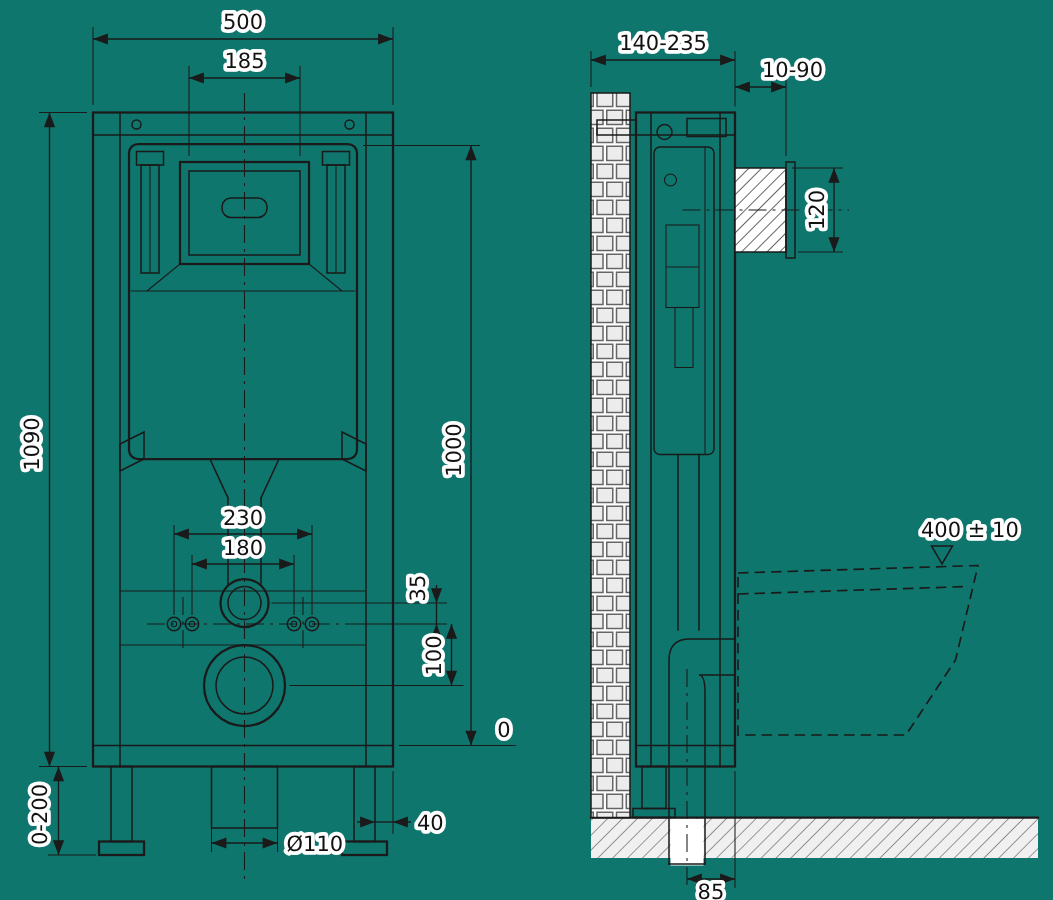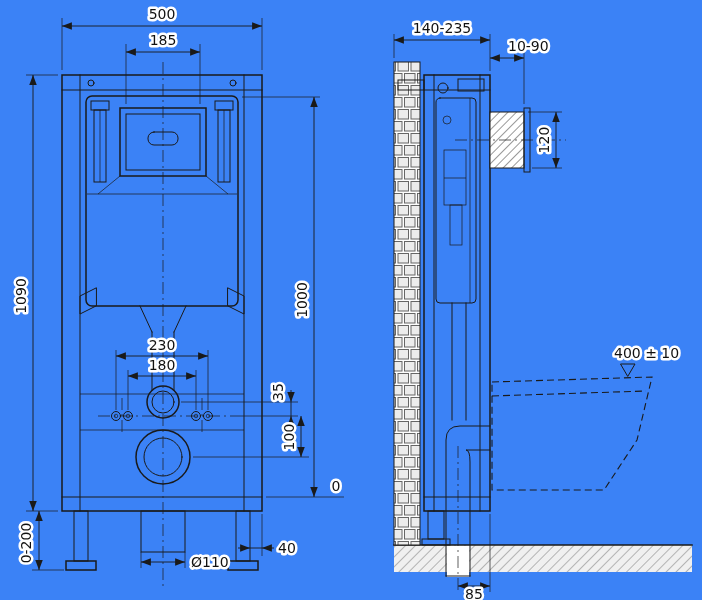--- a/index.html
+++ b/index.html
@@ -1,16 +1,16 @@
 <!DOCTYPE html>
 <html><head>
 <meta charset="utf-8">
 <style>
   html,body{margin:0;padding:0;background:#fff;}
-  .sheet{width:702px;height:600px;background:#3b82f6;position:relative;font-family:"DejaVu Sans",sans-serif;overflow:hidden;}
+  .sheet{width:702px;height:600px;background:#0f766e;position:relative;font-family:"DejaVu Sans",sans-serif;overflow:hidden;}
   svg{display:block;}
   .ln  {stroke:#1a1a1a;stroke-width:1.5;fill:none;stroke-linecap:square;}
   .ln2 {stroke:#1a1a1a;stroke-width:1;fill:none;stroke-linecap:square;}
   .thin{stroke:#1a1a1a;stroke-width:0.7;fill:none;}
   .dim {stroke:#1a1a1a;stroke-width:0.9;fill:none;}
   .ext {stroke:#1a1a1a;stroke-width:0.7;fill:none;}
   .cl  {stroke:#1a1a1a;stroke-width:0.7;fill:none;stroke-dasharray:12 4 2 4;}
   .dash{stroke:#1a1a1a;stroke-width:1.1;fill:none;stroke-dasharray:7 4;}
   text{font-family:"DejaVu Sans","Liberation Sans",sans-serif;font-size:14px;fill:#111;
        paint-order:stroke fill;stroke:#ffffff;stroke-width:5px;stroke-linejoin:round;}

